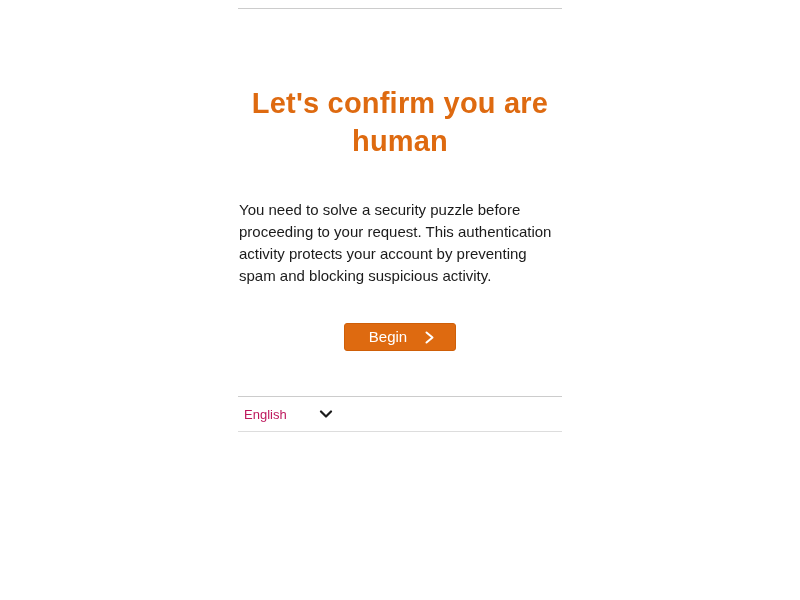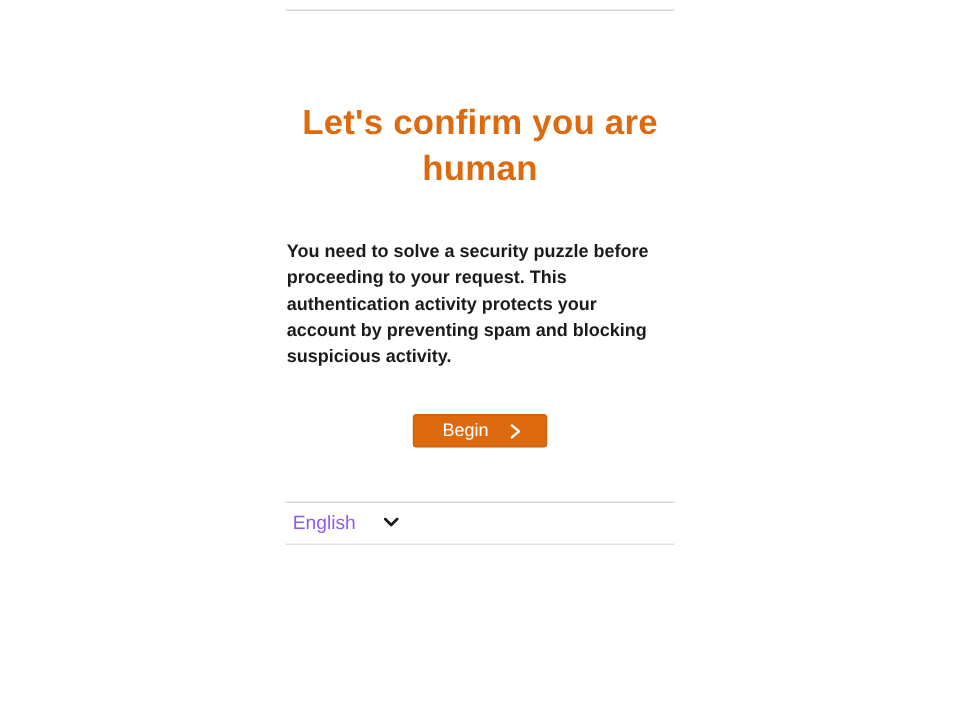--- a/index.html
+++ b/index.html
@@ -32,21 +32,20 @@
     text-align: center;
     color: #DE6A10;
     letter-spacing: 0.2px;
   }
   .description {
     width: 314px;
     margin: 39px auto 0 1px;
     font-size: 15px;
     line-height: 22px;
     color: #1b1b1b;
-    font-weight: bold;
   }
   .button-row {
     margin-top: 36px;
     text-align: center;
   }
   .begin-button {
     display: inline-flex;
     align-items: center;
     justify-content: center;
     gap: 17px;
@@ -74,22 +73,22 @@
     margin-left: 2px;
   }
   .language-select {
     -webkit-appearance: none;
     -moz-appearance: none;
     appearance: none;
     width: 100%;
     border: none;
     background: transparent;
     font-family: "Liberation Sans", sans-serif;
-    font-size: 16px;
-    color: #8b5cf6;
+    font-size: 13px;
+    color: #be185d;
     padding: 2px 20px 2px 4px;
     cursor: pointer;
   }
   .chevron-down {
     position: absolute;
     right: 2px;
     top: 50%;
     transform: translateY(-50%);
     pointer-events: none;
     display: block;

